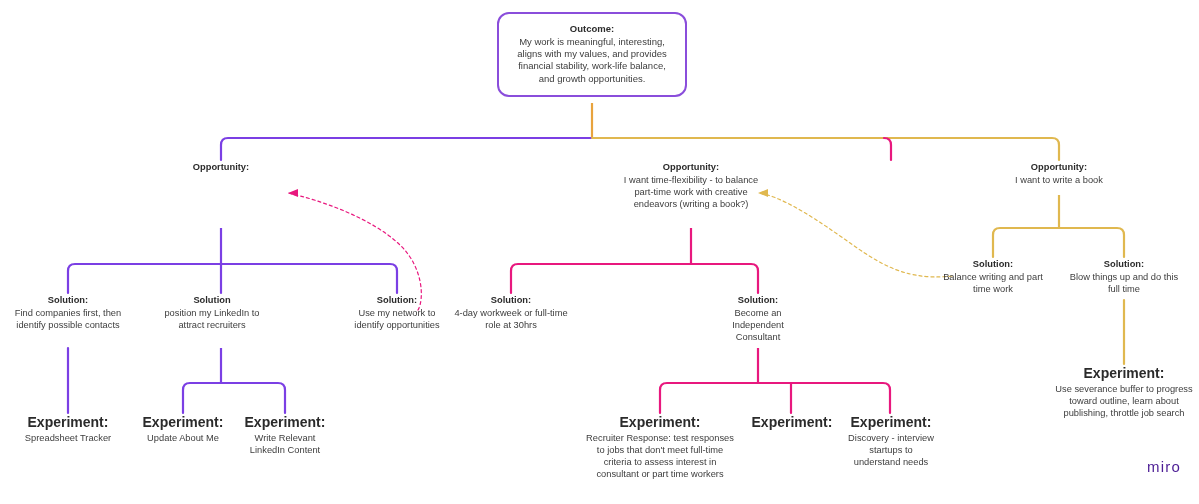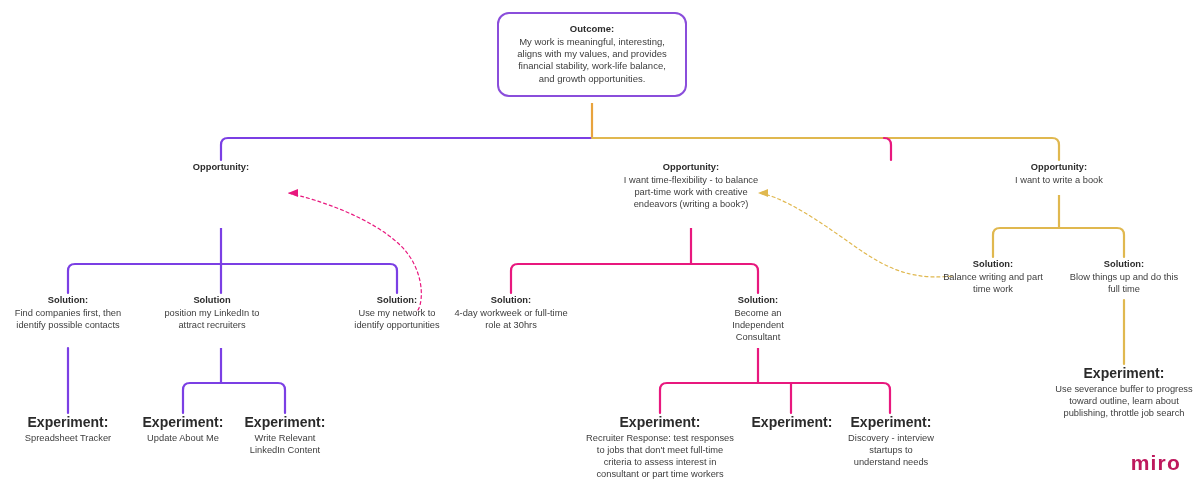--- a/index.html
+++ b/index.html
@@ -58,26 +58,25 @@
   .solution { font-size: 9.3px; }
   .solution .ttl { font-size: 9.3px; margin-bottom: 1px; }
 
   .experiment { font-size: 9.3px; }
   .experiment .ttl { font-size: 14px; margin-bottom: 1px; }
 
   .miro-logo {
     position: absolute;
     right: 18px;
     bottom: 12px;
-    font-size: 21px;
+    font-size: 15px;
     letter-spacing: 1.2px;
-    color: #be185d;
+    color: #4c1d95;
     font-family: "Liberation Sans", sans-serif;
     user-select: none;
-    font-weight: bold;
   }
 </style>
 </head>
 <body>
 
 <div id="board">
 
   <svg id="wires" viewBox="0 0 1199 504" width="1199" height="504" xmlns="http://www.w3.org/2000/svg">
 
     <path d="M592,103 L592,138" fill="none" stroke="#e8a33d" stroke-width="2.2"></path>

